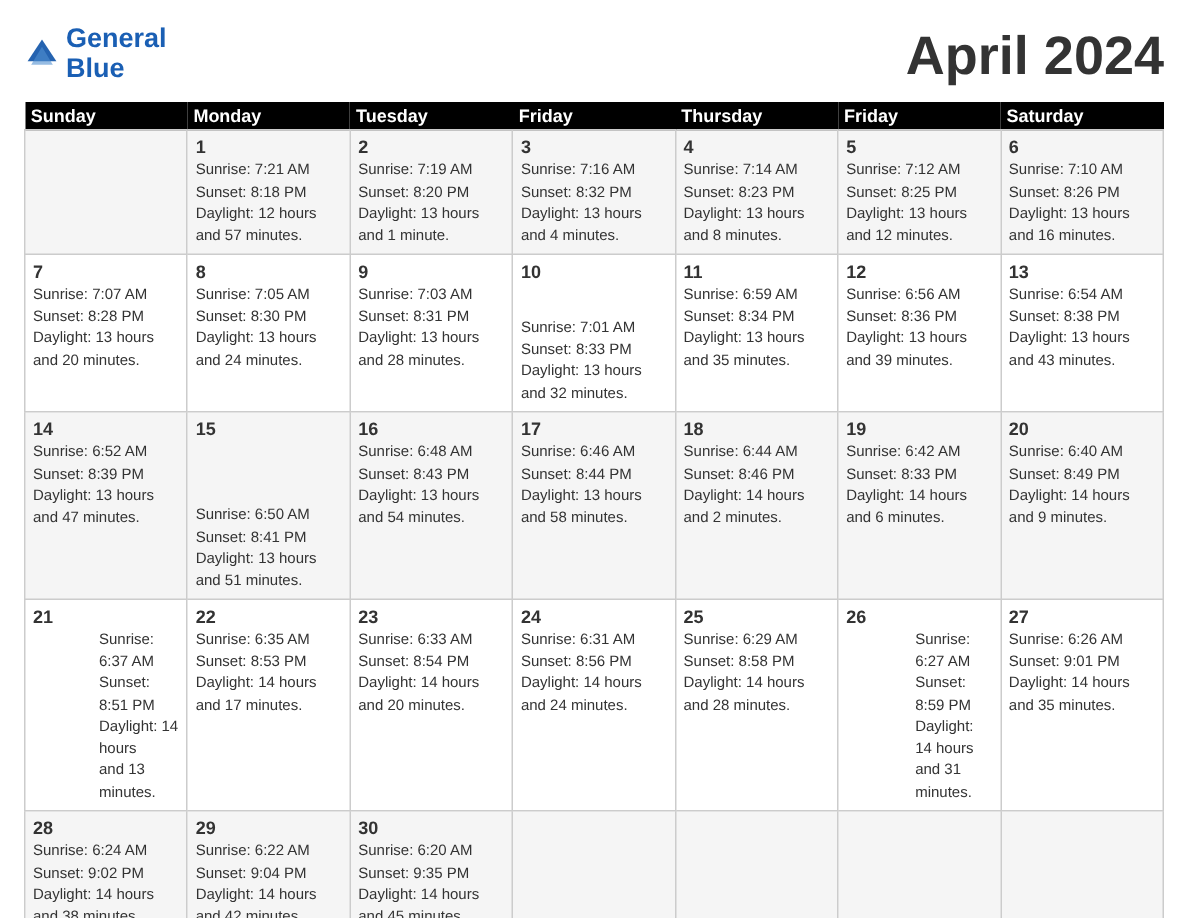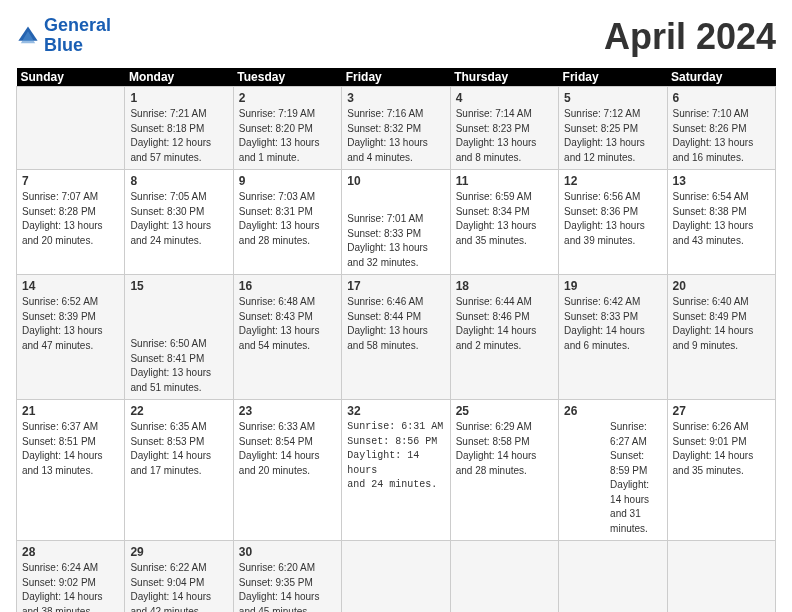--- a/index.html
+++ b/index.html
@@ -267,42 +267,42 @@
           <span class="day-num">20</span>
           <div class="day-detail" style="white-space: pre-line;">Sunrise: 6:40 AM
 Sunset: 8:49 PM
 Daylight: 14 hours
 and 9 minutes.</div>
         </td>
       </tr>
       <tr>
         <td>
           <span class="day-num">21</span>
-          <div class="day-detail" style="white-space: pre-line;">Sunrise: 6:37 AM
+          <div class="day-detail" style="white-space: pre-line; margin-left: 44px;">Sunrise: 6:37 AM
 Sunset: 8:51 PM
 Daylight: 14 hours
 and 13 minutes.</div>
         </td>
         <td>
           <span class="day-num">22</span>
           <div class="day-detail" style="white-space: pre-line;">Sunrise: 6:35 AM
 Sunset: 8:53 PM
 Daylight: 14 hours
 and 17 minutes.</div>
         </td>
         <td>
           <span class="day-num">23</span>
           <div class="day-detail" style="white-space: pre-line;">Sunrise: 6:33 AM
 Sunset: 8:54 PM
 Daylight: 14 hours
 and 20 minutes.</div>
         </td>
         <td>
-          <span class="day-num">32</span>
-          <div class="day-detail" style="white-space: pre-line; font-family: Liberation Mono, monospace;">Sunrise: 6:31 AM
+          <span class="day-num">24</span>
+          <div class="day-detail" style="white-space: pre-line;">Sunrise: 6:31 AM
 Sunset: 8:56 PM
 Daylight: 14 hours
 and 24 minutes.</div>
         </td>
         <td>
           <span class="day-num">25</span>
           <div class="day-detail" style="white-space: pre-line;">Sunrise: 6:29 AM
 Sunset: 8:58 PM
 Daylight: 14 hours
 and 28 minutes.</div>

